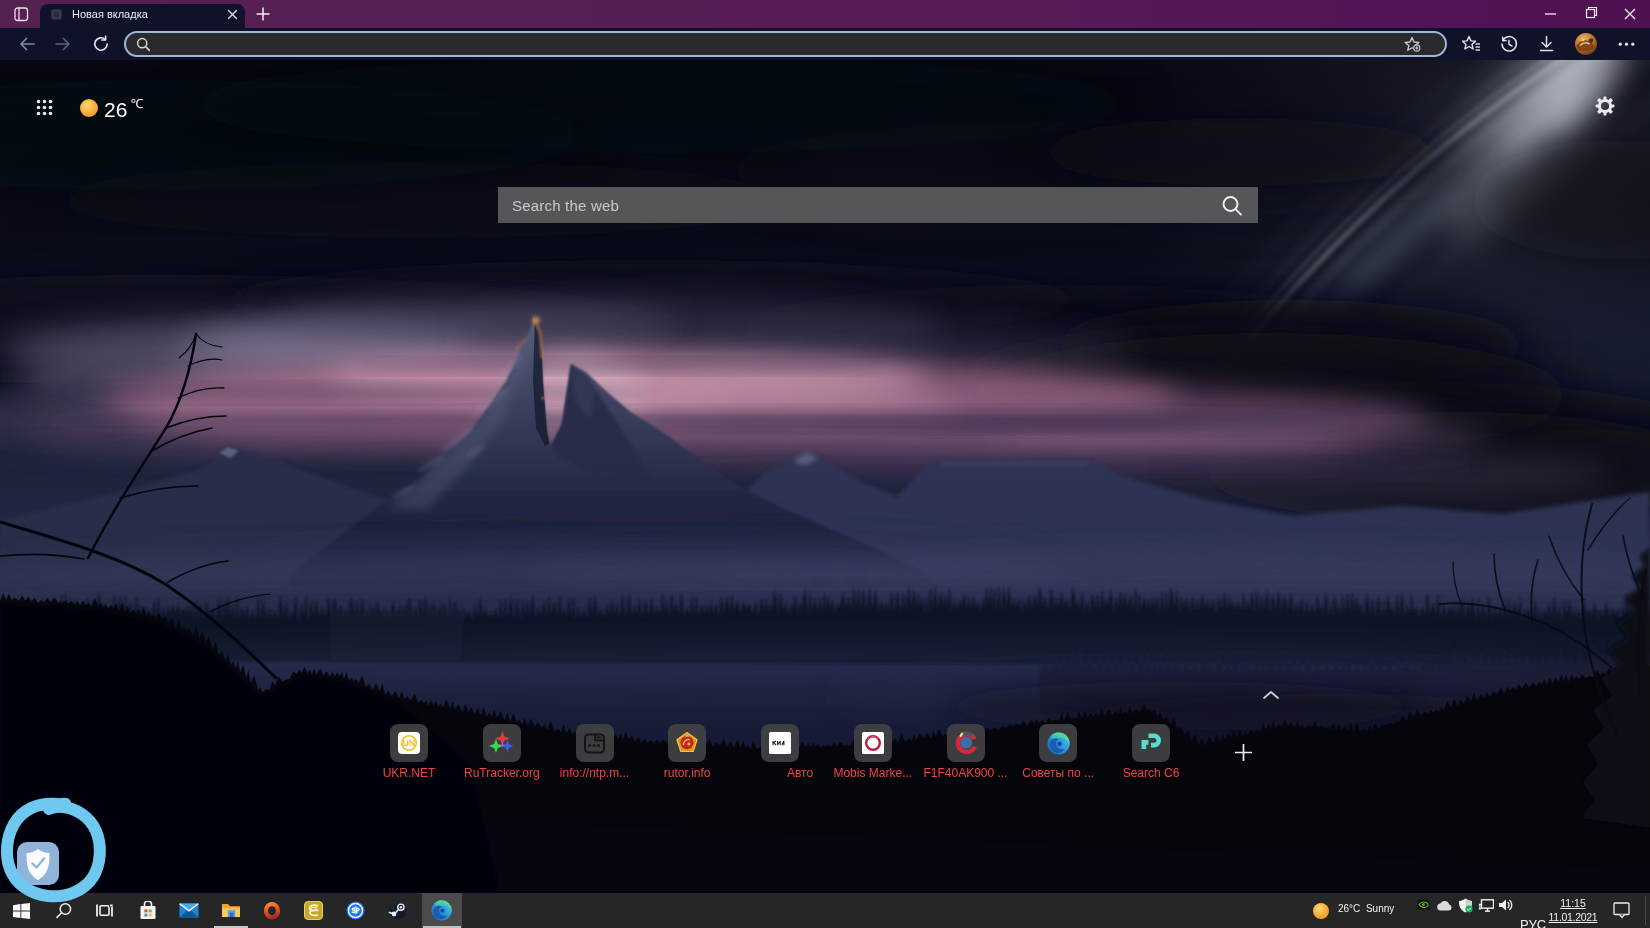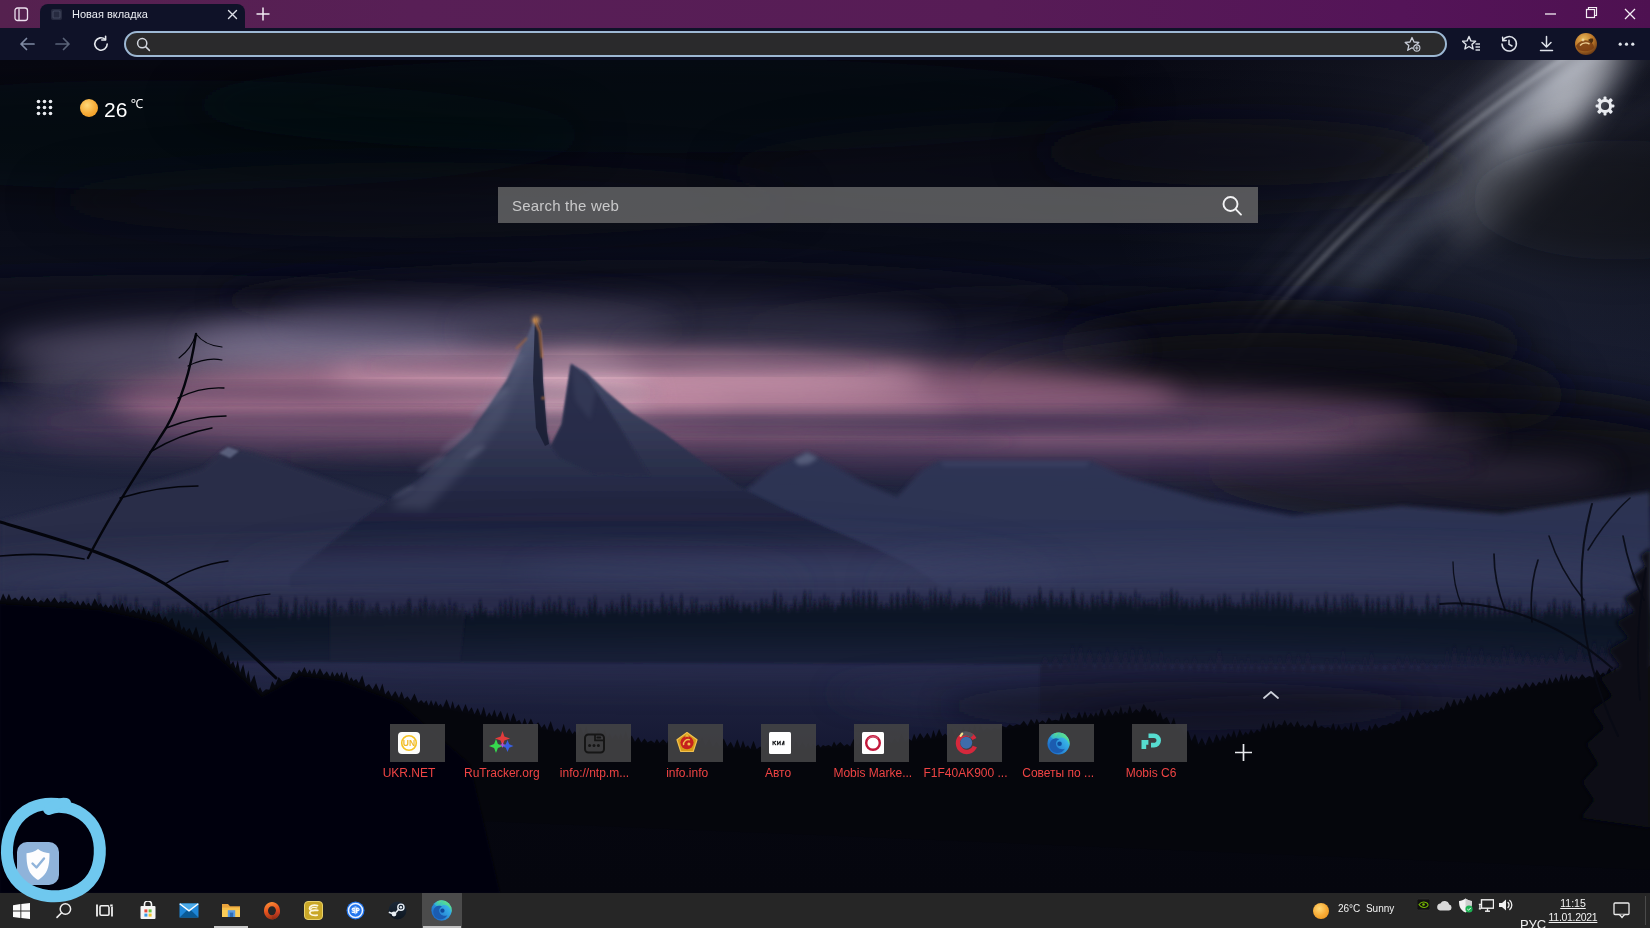--- a/index.html
+++ b/index.html
@@ -10,21 +10,21 @@
 #tab { position:absolute; left:40px; top:4px; width:205px; height:24px; background:#0f1228;
   border-radius:8px 8px 0 0; }
 #toolbar { position:absolute; left:0; top:28px; width:1650px; height:32px; background:#0f1228; }
 #addrbar { position:absolute; left:124px; top:3px; width:1323px; height:26px; background:#2a2a2c;
   border:2px solid #9db8d4; border-radius:13px; }
 #page { position:absolute; left:0; top:60px; width:1650px; height:833px; overflow:hidden; background:#070910; }
 #taskbar { position:absolute; left:0; top:893px; width:1650px; height:35px; background:#262626; }
 #searchbox { position:absolute; left:498px; top:187px; width:760px; height:36px;
   background:rgba(102,102,104,0.82); border-radius:0; }
 #searchbox span { position:absolute; left:14px; top:10px; font-size:15px; color:#c9c9ca; letter-spacing:0.2px; }
-.tile { position:absolute; top:724px; width:55px; height:38px; background:rgba(66,66,68,0.93); border-radius:0; }
+.tile { position:absolute; top:724px; width:38px; height:38px; background:rgba(66,66,68,0.93); border-radius:8px; }
 .tlabel { position:absolute; top:766px; width:120px; text-align:center; font-size:12px; color:#ef4444; white-space:nowrap; }
 .tray-text { color:#f1f1f1; font-size:10px; }
 </style></head>
 <body>
 <div id="page"><svg width="1650" height="833" viewBox="0 60 1650 833">
 <defs>
 <linearGradient id="sky" x1="0" y1="60" x2="0" y2="893" gradientUnits="userSpaceOnUse">
  <stop offset="0" stop-color="#070812"></stop>
           <stop offset="0.22" stop-color="#0a0d19"></stop>
  <stop offset="0.36" stop-color="#121628"></stop>
@@ -266,28 +266,28 @@
 <div class="tlabel" style="left:534.5px;top:706px">info://ntp.m...</div>
 <div class="tile" style="left:668.2px;top:664px">
       <svg width="26" height="26" viewBox="0 0 26 26" style="position:absolute;left:6px;top:6px">
 <path d="M13,2.5 L23,9.8 L19.2,21.5 L6.8,21.5 L3,9.8 Z" fill="#d79a18" stroke="#f2c14e" stroke-width="1.2" stroke-linejoin="round"></path>
 <circle cx="13" cy="12.6" r="6.6" fill="#c6211e"></circle>
 <path d="M9.6,15.2 A4.8,4.8 0 0,1 15.9,9.8" stroke="#f2c14e" stroke-width="1.4" fill="none"></path>
 <circle cx="14.9" cy="14" r="1.5" fill="#f2c14e"></circle>
 <path d="M13,3.5 L15,7.5 L13,6.5 L11,7.5 Z" fill="#e8b83c"></path>
 </svg>
     </div>
-<div class="tlabel" style="left:627.2px;top:706px">info.info</div>
+<div class="tlabel" style="left:627.2px;top:706px">rutor.info</div>
 <div class="tile" style="left:761.0px;top:664px">
       <svg width="24" height="24" viewBox="0 0 24 24" style="position:absolute;left:7px;top:7px">
 <rect x="1" y="1" width="22" height="22" rx="1.5" fill="#ffffff"></rect>
 <path d="M5,10.2 L5,13.8 M5,12 L7.8,10.2 M5.8,11.5 L7.8,13.8 M9.6,13.8 L9.6,10.2 M9.6,13.8 L12.2,10.2 M12.2,10.2 L12.2,13.8 M14.2,13.8 L15.6,10.2 L15.9,10.2 L15.9,13.8 M14.2,13.8 L14.9,11.9" stroke="#17191c" stroke-width="1.05" fill="none" stroke-linecap="round" stroke-linejoin="round"></path>
 </svg>
     </div>
-<div class="tlabel" style="left:718px;top:706px">Авто</div>
+<div class="tlabel" style="left:740px;top:706px">Авто</div>
 <div class="tile" style="left:853.8px;top:664px">
       <svg width="24" height="24" viewBox="0 0 24 24" style="position:absolute;left:7px;top:7px">
 <rect x="1" y="1" width="22" height="22" rx="1.5" fill="#ffffff"></rect>
 <circle cx="12" cy="12" r="6.8" fill="none" stroke="#c2173a" stroke-width="2.4"></circle>
 <path d="M6.5,8.5 A7,7 0 0,1 17,7.5" fill="none" stroke="#d8647e" stroke-width="1.2" opacity="0.8"></path>
 </svg>
     </div>
 <div class="tlabel" style="left:812.8px;top:706px">Mobis Marke...</div>
 <div class="tile" style="left:946.5px;top:664px">
       <svg width="26" height="26" viewBox="0 0 26 26" style="position:absolute;left:6px;top:6px">
@@ -320,21 +320,21 @@
 
 </svg>
     </div>
 <div class="tlabel" style="left:998.2px;top:706px">Советы по ...</div>
 <div class="tile" style="left:1132.0px;top:664px">
       <svg width="26" height="26" viewBox="0 0 26 26" style="position:absolute;left:6px;top:6px">
 <path d="M10.5,3.5 L16,3.5 A7,7 0 0,1 16,17.5 L13,17.5 L13,12.8 L15.6,12.8 A2.4,2.4 0 1,0 15.6,8.1 L10.5,8.1 Z" fill="#56dcd0"></path>
 <path d="M3.5,10 L10.4,10 L10.4,14.8 L8.2,14.8 L8.2,19 L3.5,19 L3.5,10 Z" fill="#56dcd0"></path>
 </svg>
     </div>
-<div class="tlabel" style="left:1091.0px;top:706px">Mobis C6</div>
+<div class="tlabel" style="left:1091.0px;top:706px">Search C6</div>
 <svg class="abs" style="left:1234px;top:683px" width="19" height="19">
 <path d="M9.5,1 L9.5,18 M1,9.5 L18,9.5" stroke="#e9ebef" stroke-width="1.7"></path>
     </svg><svg class="abs" style="left:0px;top:735px;z-index:40" width="120" height="175">
 <rect x="17" y="47" width="42" height="43" rx="10" fill="#8fb3da"></rect>
 <path d="M38,54 C41,56.5 45.5,58 49.5,58.2 C49.5,66 49,74 44.5,79.5 C42,82.5 39.5,84.3 38,85 C36.5,84.3 34,82.5 31.5,79.5 C27,74 26.5,66 26.5,58.2 C30.5,58 35,56.5 38,54 Z" fill="#fdfdfe"></path>
 <path d="M32.5,68.5 L36.5,72.5 L44,63.5" fill="none" stroke="#8fb3da" stroke-width="2.4" stroke-linecap="round" stroke-linejoin="round"></path>
 </svg></div>
 <svg class="abs" style="left:0;top:795px;z-index:90" width="125" height="133" viewBox="0 795 125 133">
 <path d="M57,804 C38,802 22,810 14,824 C6,838 5,856 10,869 C16,884 30,894 48,896 C66,898 84,891 93,877 C101,864 102,845 96,831 C90,817 76,808 62,807 C57,806.5 52,807.5 49,809" fill="none" stroke="#6fc8ef" stroke-width="12" stroke-linecap="round"></path>
 <path d="M49,809 C53,805 60,802 66,803" fill="none" stroke="#6fc8ef" stroke-width="10" stroke-linecap="round"></path>

